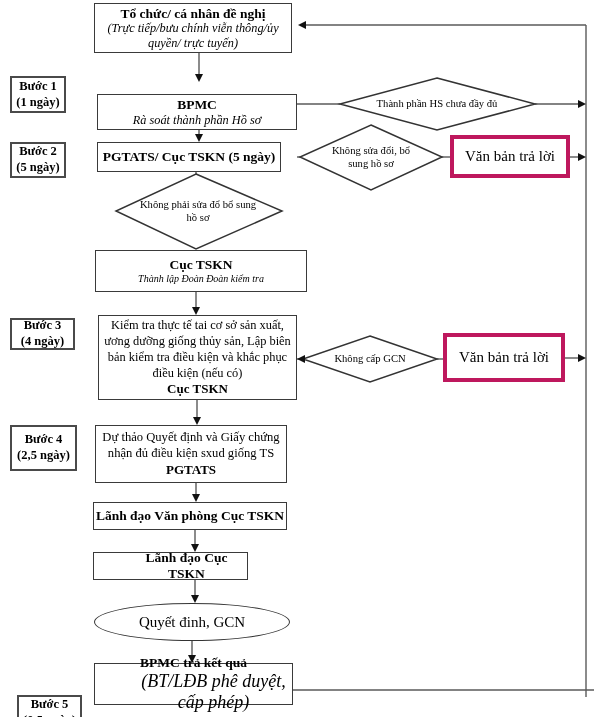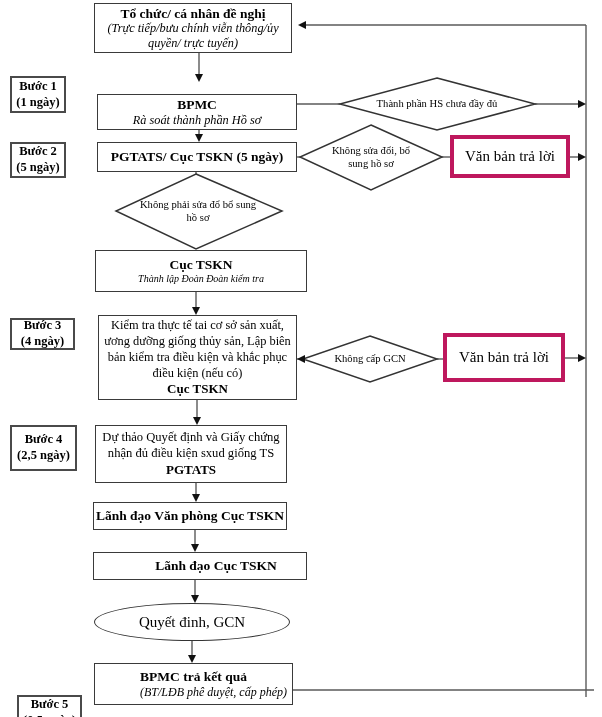--- a/index.html
+++ b/index.html
@@ -127,21 +127,21 @@
   <div class="box" style="left:94px;top:3px;width:198px;height:50px;">
     <div class="t">Tổ chức/ cá nhân đề nghị</div>
     <div class="s" style="padding:0 4px;">(Trực tiếp/bưu chính viễn thông/ủy quyền/ trực tuyến)</div>
   </div>
 
   <div class="box" style="left:97px;top:82px;width:200px;height:36px;margin-top:12px;">
     <div class="t">BPMC</div>
     <div class="s">Rà soát thành phần Hồ sơ</div>
   </div>
 
-  <div class="box" style="left:97px;top:142px;width:200px;height:30px;">
+  <div class="box" style="left:97px;top:142px;width:184px;height:30px;">
     <div class="t">PGTATS/ Cục TSKN (5 ngày)</div>
   </div>
 
   <div class="box reply" style="left:450px;top:135px;width:120px;height:43px;">
     <div>Văn bản trả lời</div>
   </div>
 
   <div class="box" style="left:95px;top:250px;width:212px;height:42px;">
     <div class="t">Cục TSKN</div>
     <div class="s" style="font-size:10px;">Thành lập Đoàn Đoàn kiểm tra</div>
@@ -158,31 +158,31 @@
 
   <div class="box" style="left:95px;top:425px;width:192px;height:58px;">
     <div class="body-txt" style="font-size:12.6px;padding:0 3px;">Dự thảo Quyết định và Giấy chứng nhận đủ điều kiện sxud giống TS</div>
     <div class="t-sm">PGTATS</div>
   </div>
 
   <div class="box" style="left:93px;top:502px;width:194px;height:28px;">
     <div class="t">Lãnh đạo Văn phòng Cục TSKN</div>
   </div>
 
-  <div class="box" style="left:93px;top:552px;width:214px;height:28px;padding-left:32px;">
+  <div class="box" style="left:93px;top:552px;width:155px;height:28px;padding-left:32px;">
     <div class="t">Lãnh đạo Cục TSKN</div>
   </div>
 
   <div class="ellipse" style="left:94px;top:603px;width:196px;height:38px;text-align:right;">
     <div>Quyết đinh, GCN</div>
   </div>
 
   <div class="box" style="left:94px;top:663px;width:199px;height:42px;">
     <div class="t">BPMC trả kết quả</div>
-    <div class="s" style="font-size:12px;margin-left:40px;">(BT/LĐB phê duyệt, cấp phép)</div>
+    <div class="s" style="font-size:18px;margin-left:40px;">(BT/LĐB phê duyệt, cấp phép)</div>
   </div>
 
   <div class="dtext" style="left:437px;top:104px;width:140px;">Thành phần HS chưa đầy đủ</div>
   <div class="dtext" style="left:371px;top:157px;width:100px;">Không sửa đổi, bổ sung hồ sơ</div>
   <div class="dtext" style="left:198px;top:211px;width:118px;">Không phải sửa đổ bổ sung hồ sơ</div>
   <div class="dtext" style="left:370px;top:359px;width:110px;">Không cấp GCN</div>
 
 </div>
 
 </body></html>

